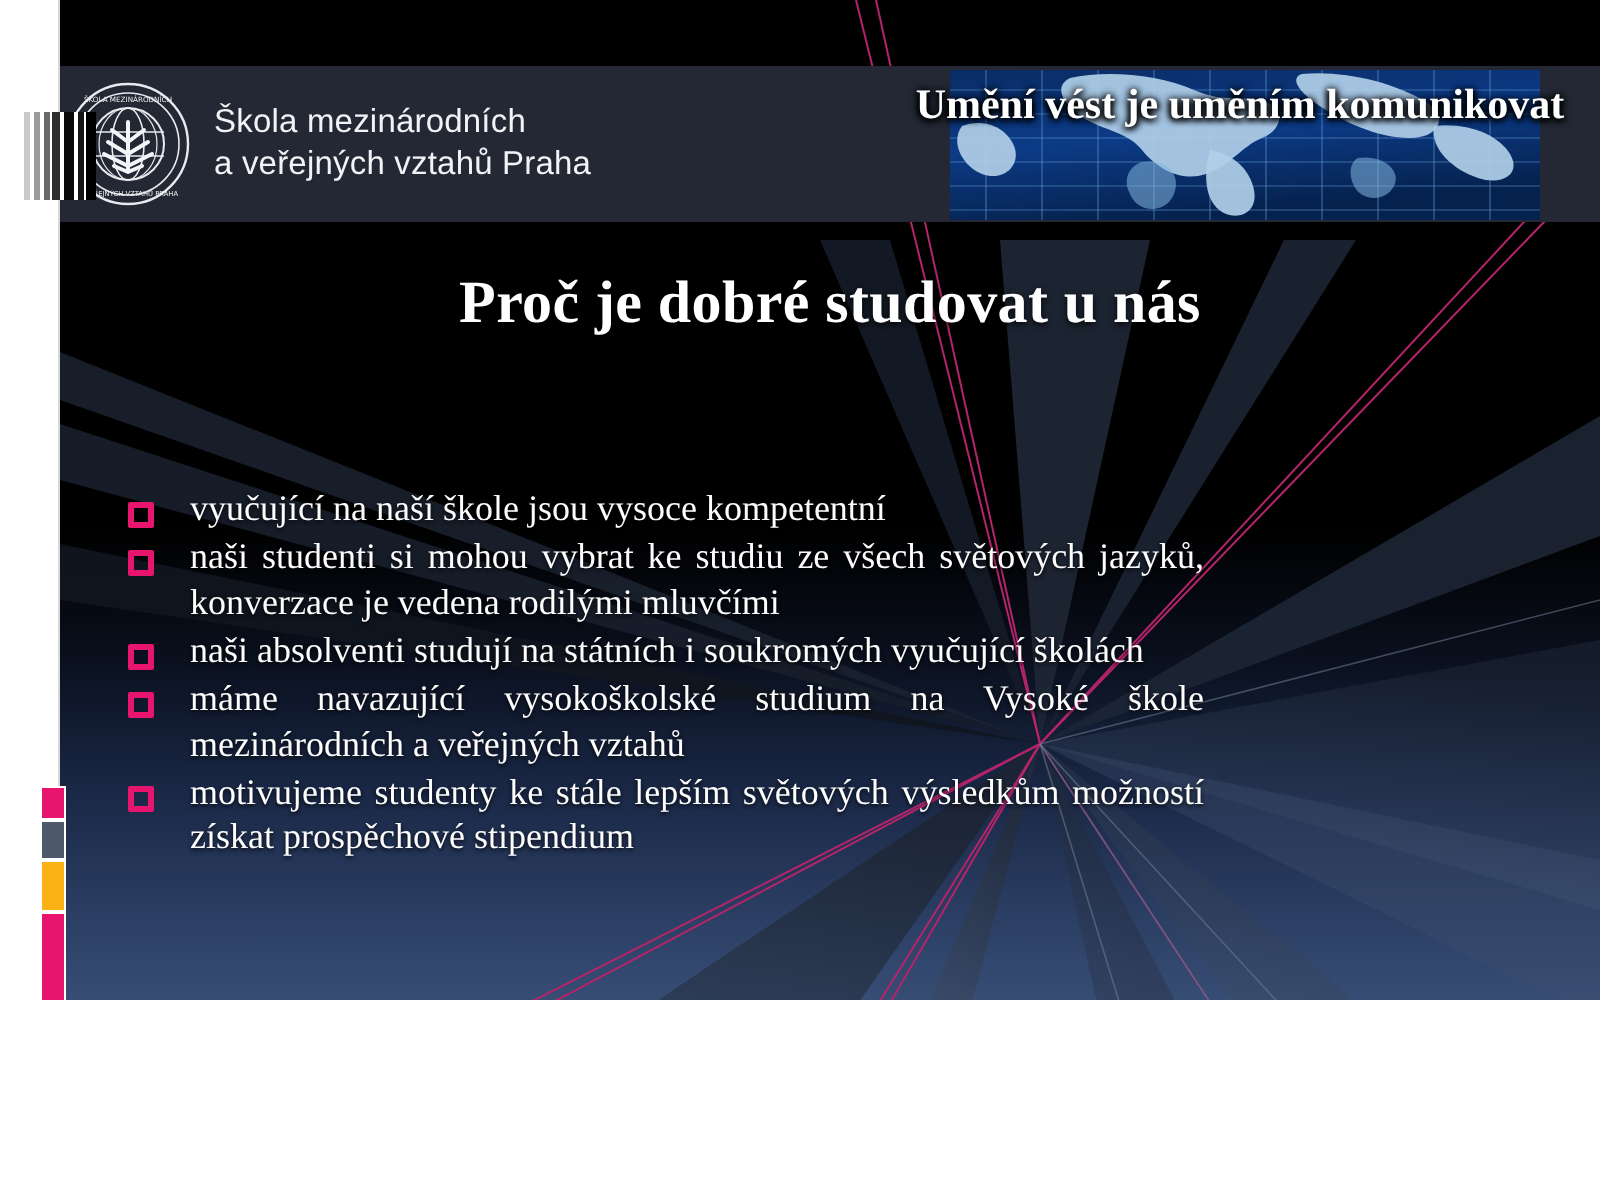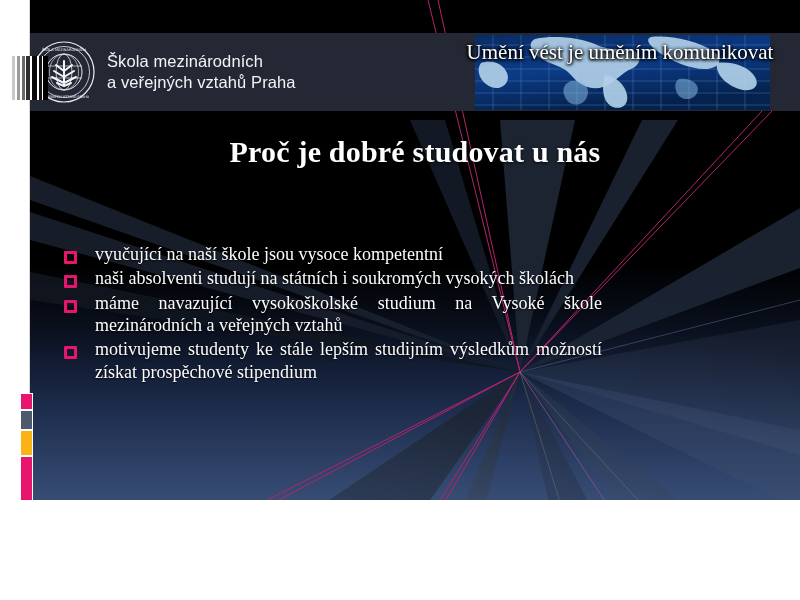--- a/index.html
+++ b/index.html
@@ -127,21 +127,21 @@
   .globe-box svg { display:block; width:295px; height:75px; }
   .header-tagline {
     position: absolute;
     left: 455px; top: 40px;
     width: 330px;
     z-index: 14;
     text-align: center;
     color: #ffffff;
     font-size: 21px;
     line-height: 1.18;
-    font-weight: 400;
+    font-weight: 700;
     text-shadow: 0 0 4px #000, 1px 1px 3px #000, -1px 1px 3px #000;
   }
 
   
   .slide-title {
     position: absolute;
     left: 30px; top: 135px;
     width: 770px;
     text-align: center;
     color: #ffffff;
@@ -299,29 +299,33 @@
 
   <div class="slide-title">Proč je dobré studovat u nás</div>
 
   <ul class="body-list">
     <li class="bullet-row">
       <span class="bullet-mark"></span>
       <span class="bullet-text">vyučující na naší škole jsou vysoce kompetentní</span>
     </li>
     <li class="bullet-row">
       <span class="bullet-mark"></span>
-      <span class="bullet-text">naši absolventi studují na státních i soukromých vysokých školách</span>
+      <span class="bullet-text">naši studenti si mohou vybrat ke studiu ze všech světových jazyků, konverzace je vedena rodilými mluvčími</span>
+    </li>
+    <li class="bullet-row">
+      <span class="bullet-mark"></span>
+      <span class="bullet-text">naši absolventi studují na státních i soukromých vyučující školách</span>
     </li>
     <li class="bullet-row">
       <span class="bullet-mark"></span>
       <span class="bullet-text">máme navazující vysokoškolské studium na Vysoké škole mezinárodních a veřejných vztahů</span>
     </li>
     <li class="bullet-row">
       <span class="bullet-mark"></span>
-      <span class="bullet-text">motivujeme studenty ke stále lepším studijním výsledkům možností získat prospěchové stipendium</span>
+      <span class="bullet-text">motivujeme studenty ke stále lepším světových výsledkům možností získat prospěchové stipendium</span>
     </li>
   </ul>
 
   <div class="left-margin"></div>
   <div class="margin-edge"></div>
 
   <div class="barcode">
     <i style="width:3px;background:#c9c9c9"></i>
     <i style="width:2px;background:#ffffff"></i>
     <i style="width:3px;background:#9a9a9a"></i>

